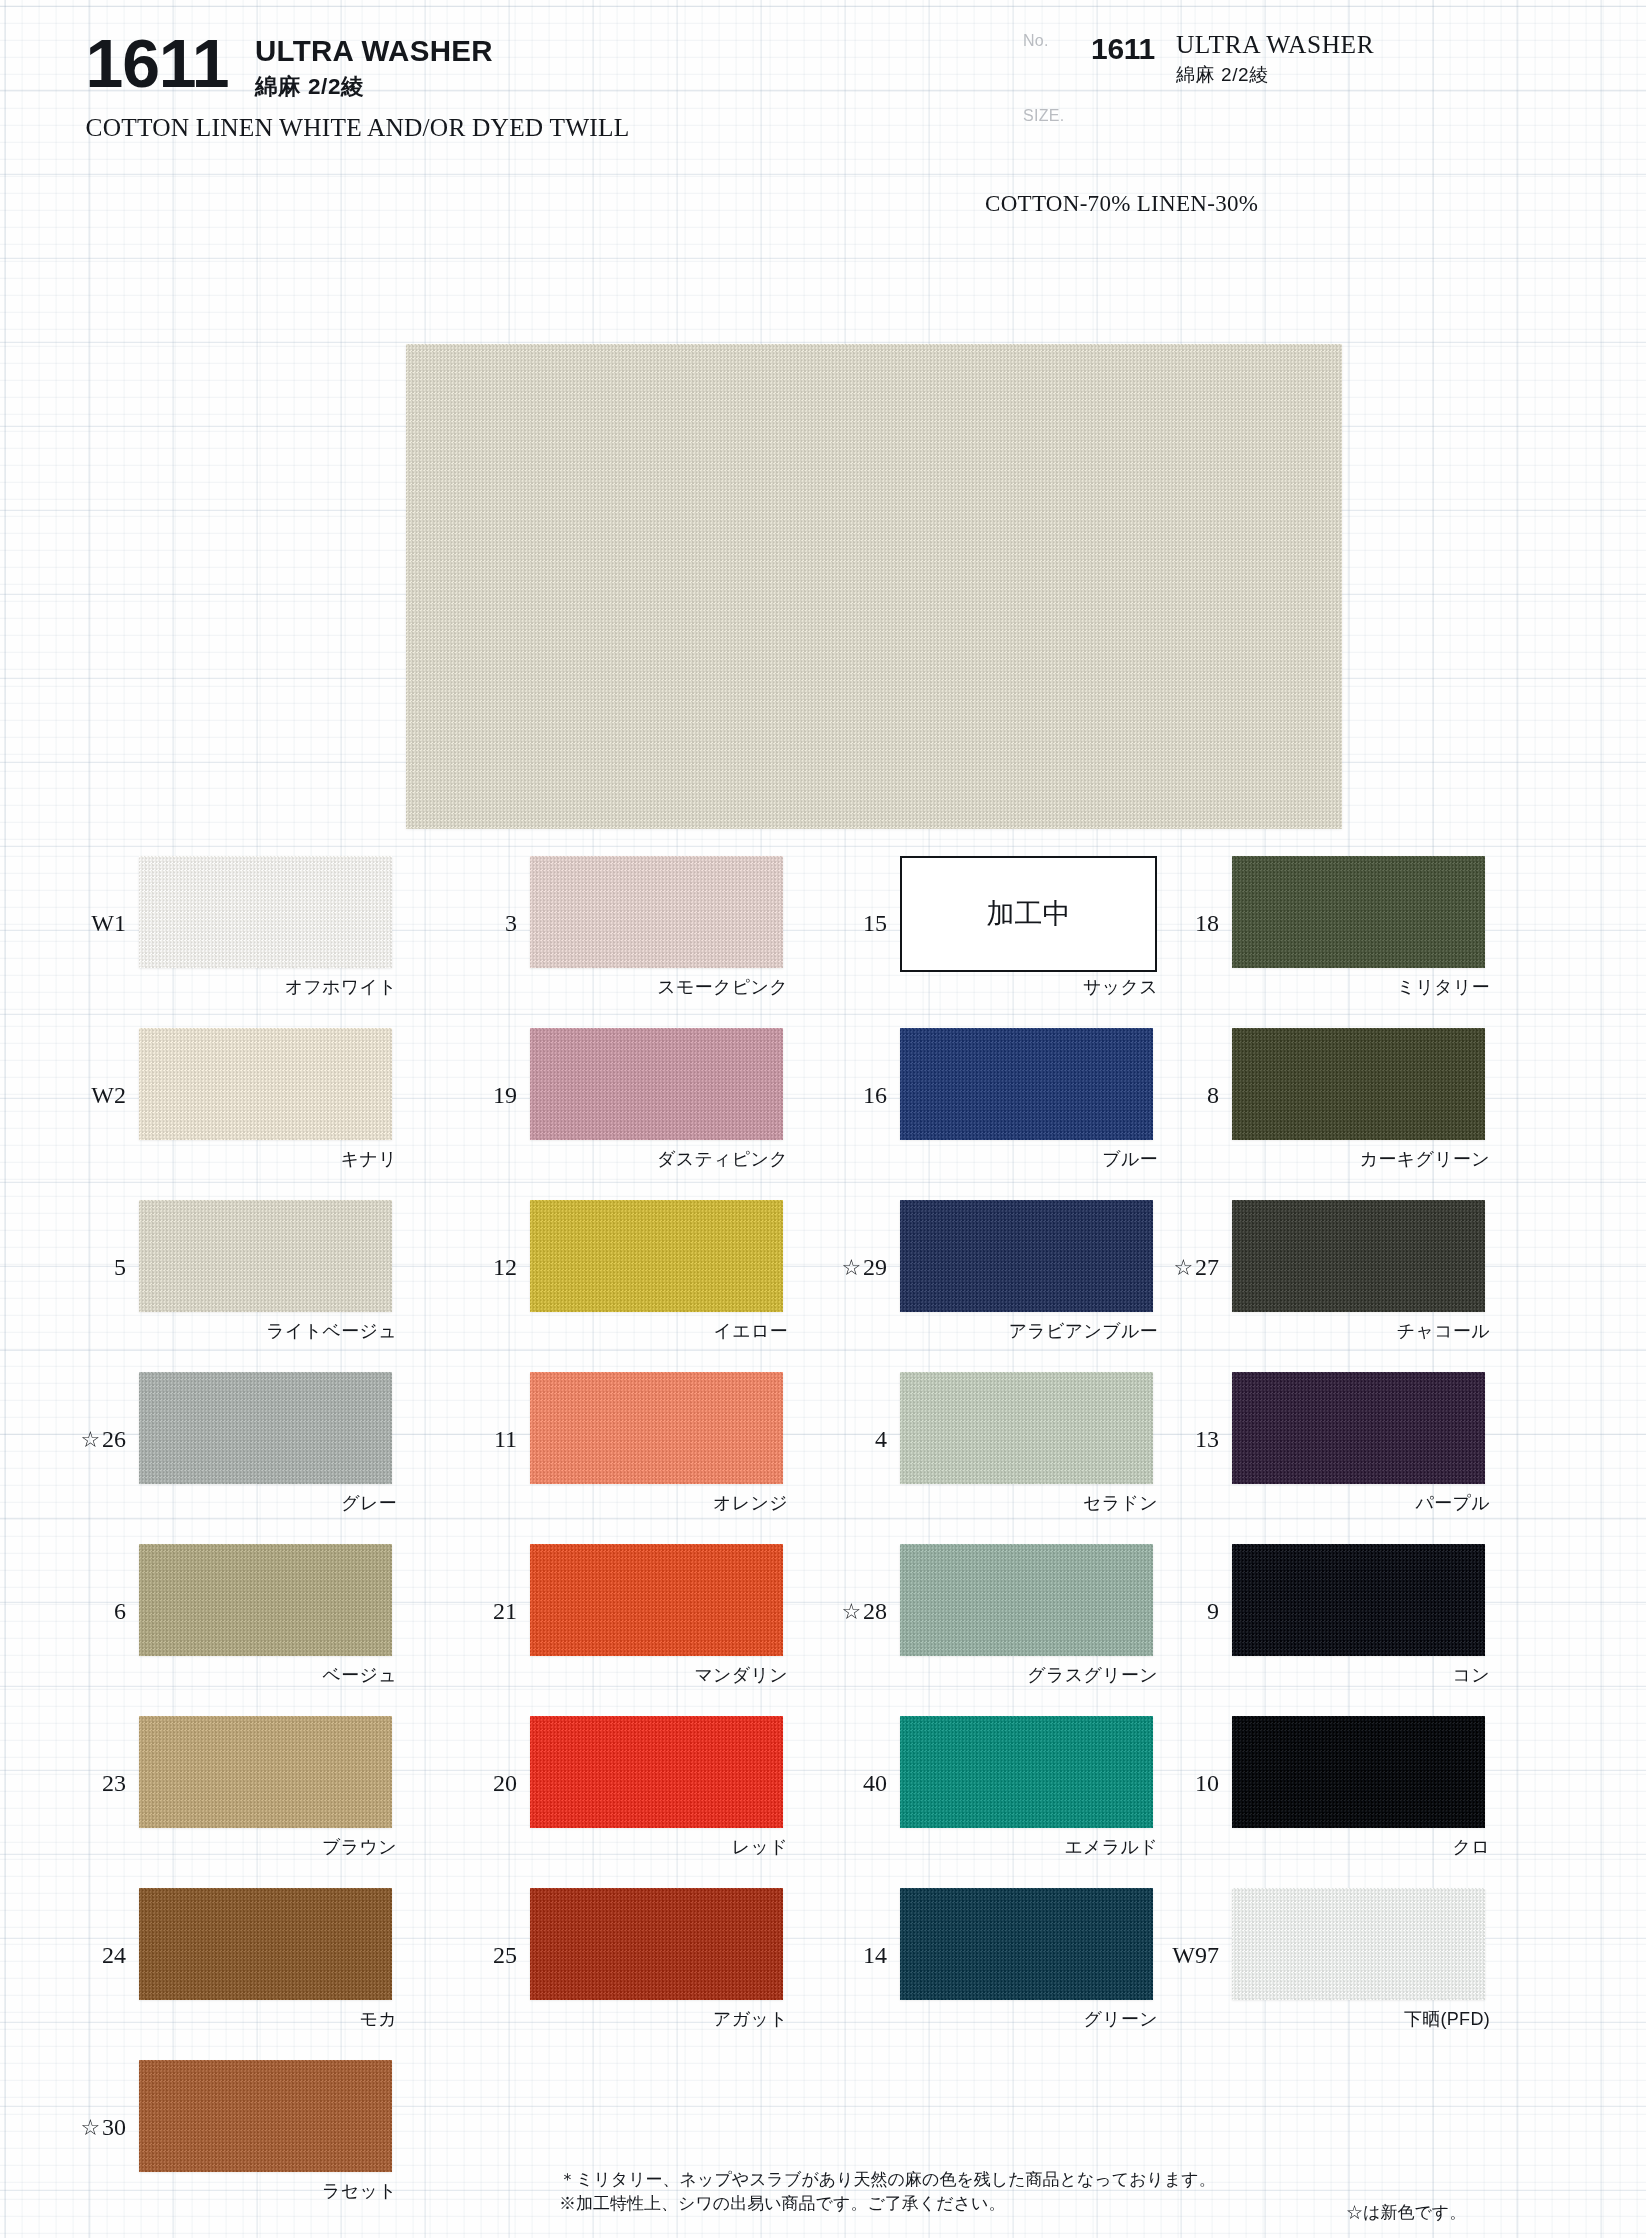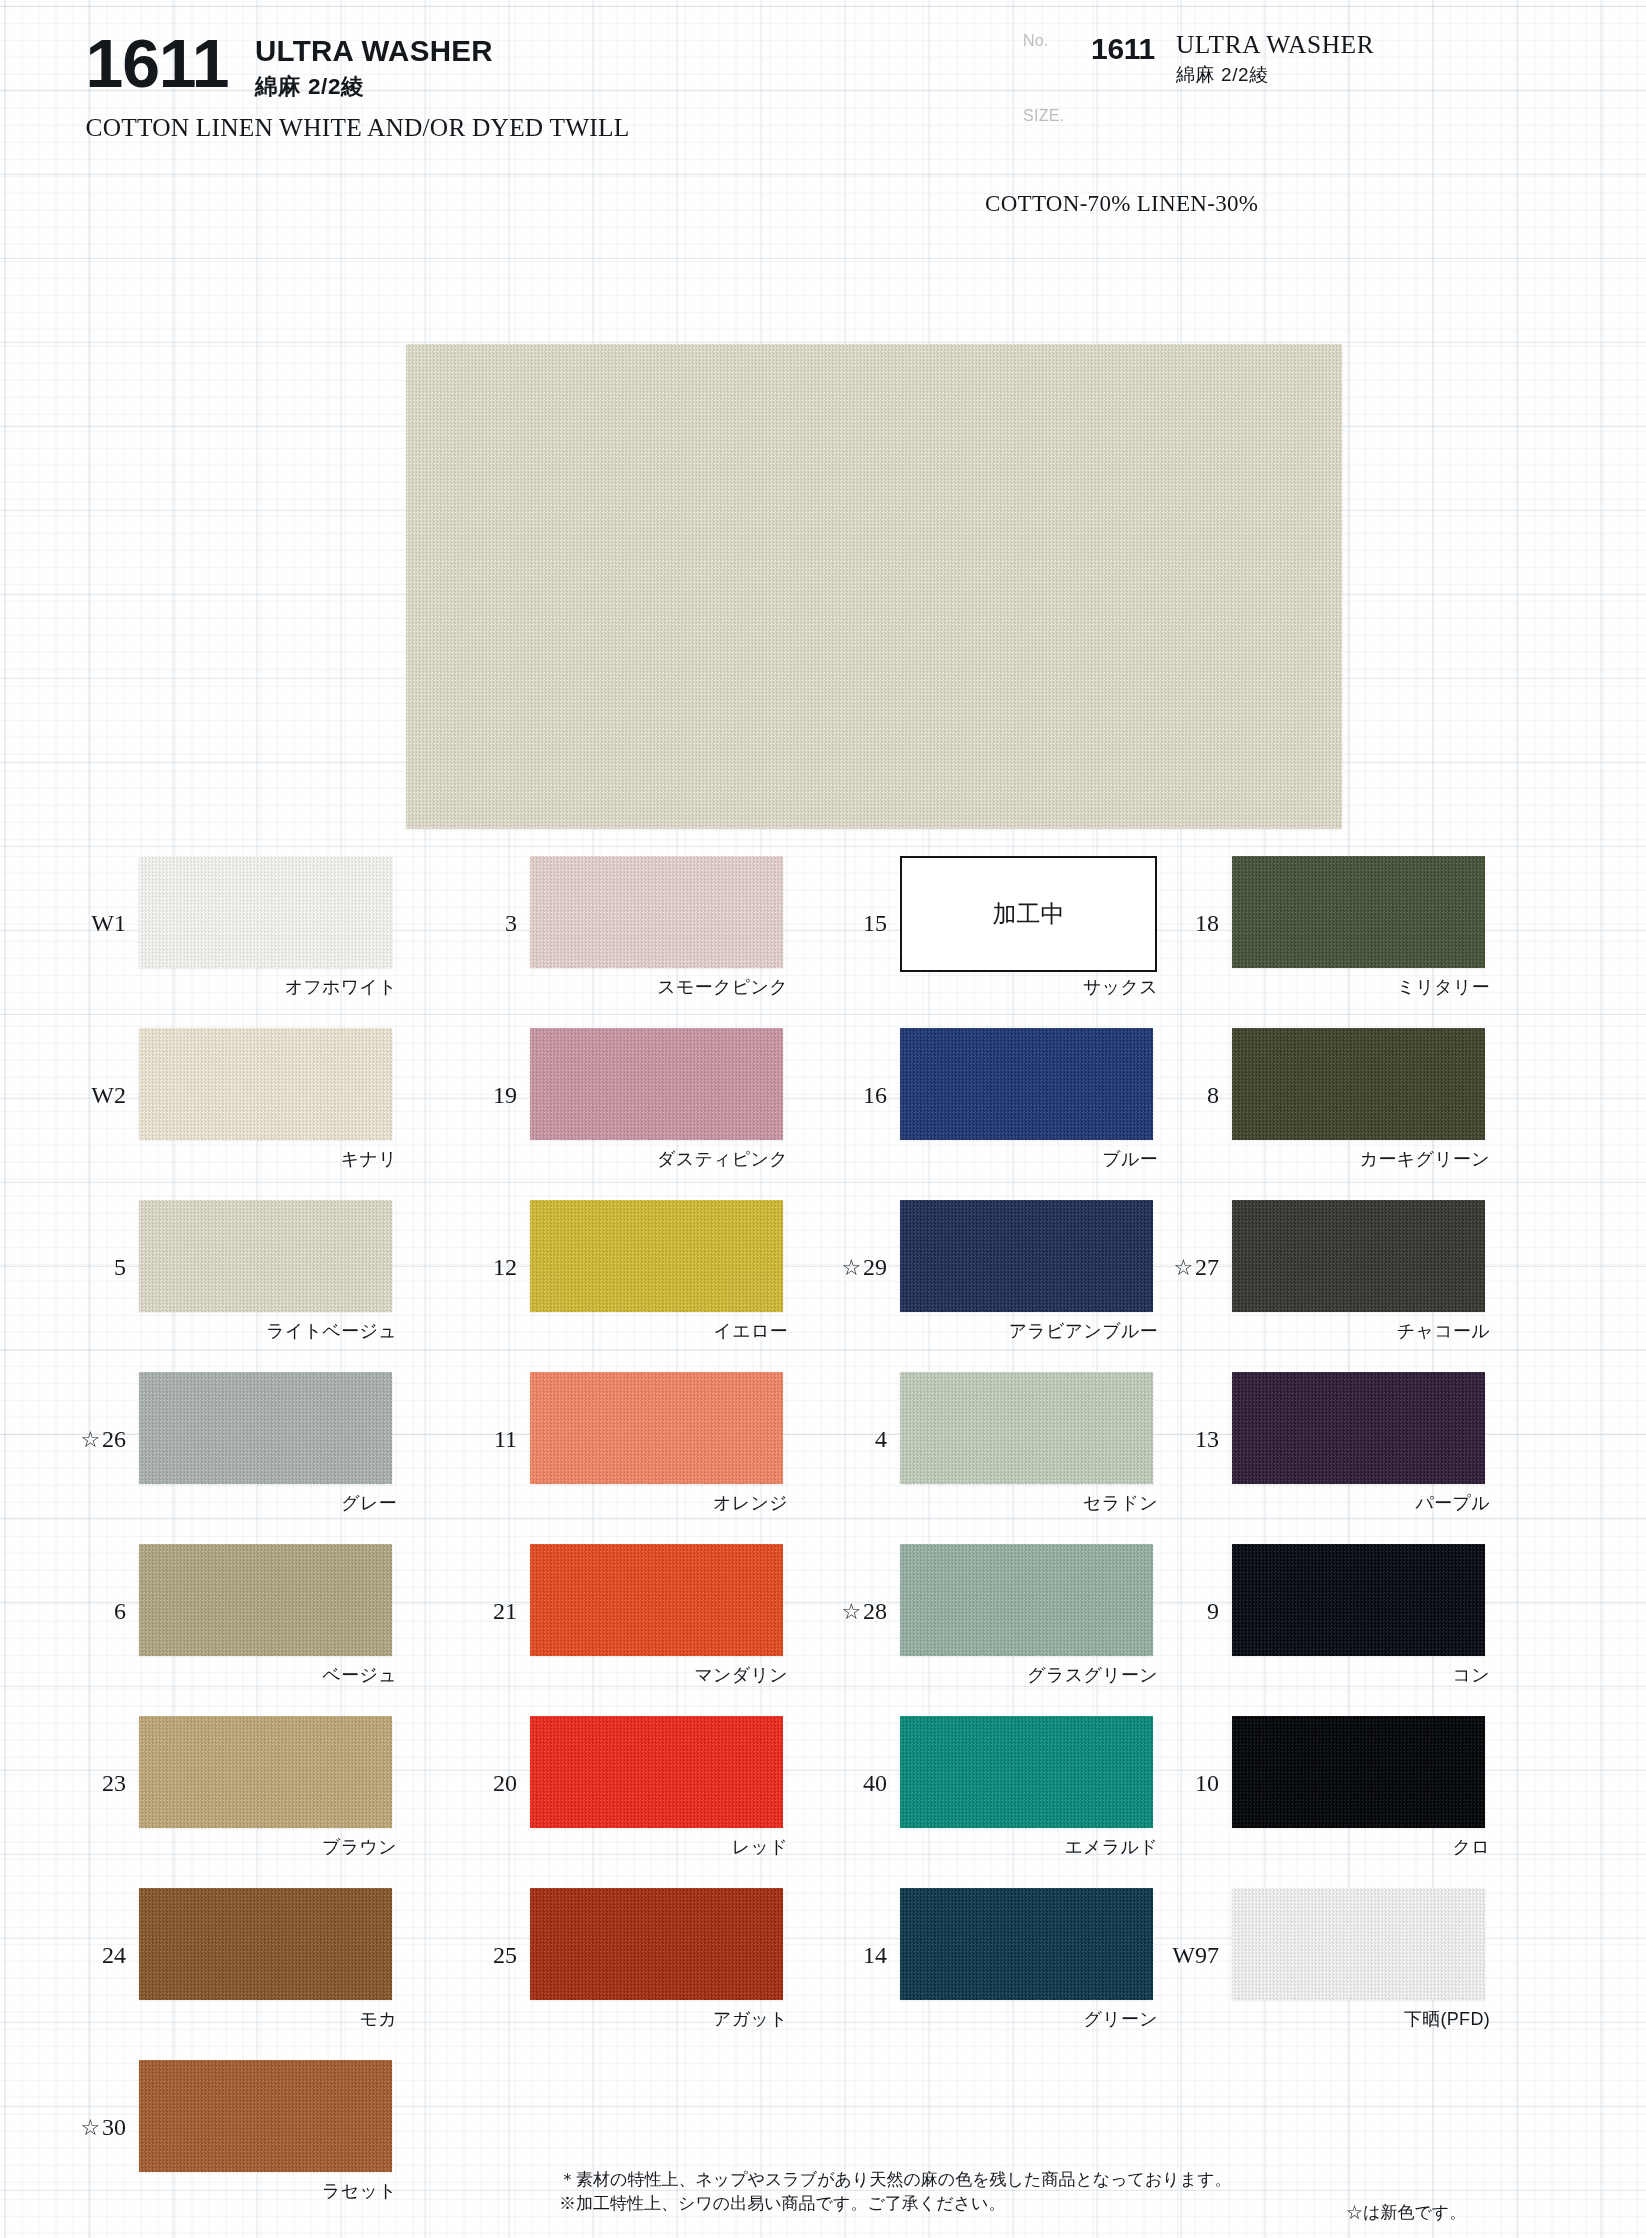--- a/index.html
+++ b/index.html
@@ -108,21 +108,21 @@
     font-family:"Liberation Serif", serif;font-size:24px;color:#14171c;
   }
   .code.c-star::before{content:"\2606";margin-right:1.7px;font-size:22px;}
   .sw{
     position:absolute;left:7px;top:7px;width:253px;height:112px;
     box-shadow:0 0.6px 2.3px rgba(0,0,0,.10);
   }
   .sw.pending{
     background:#ffffff;border:2.3px solid #111418;box-shadow:none;
     display:flex;align-items:center;justify-content:center;
-    font-family:"Liberation Sans", sans-serif;font-size:24px;color:#14171c;
+    font-family:"Liberation Sans", sans-serif;font-size:28px;color:#14171c;
   }
   .name{
     position:absolute;left:7px;top:126px;width:258px;text-align:right;
     font-family:"Liberation Sans", sans-serif;font-size:18px;color:#14171c;
     letter-spacing:0.3px;
   }
 
   
   .notes{
     position:absolute;left:559px;top:2168px;
@@ -426,19 +426,19 @@
           <div class="sw" style="background-image: repeating-linear-gradient(68deg, rgb(142, 76, 37) 0px, rgb(142, 76, 37) 0.9px, rgba(0, 0, 0, 0) 0.9px, rgba(0, 0, 0, 0) 2.9px), repeating-linear-gradient(158deg, rgb(188, 122, 83) 0px, rgb(188, 122, 83) 0.9px, rgba(0, 0, 0, 0) 0.9px, rgba(0, 0, 0, 0) 2.9px), repeating-linear-gradient(0deg, rgb(159, 93, 54) 0px, rgb(159, 93, 54) 1.7px, rgb(168, 102, 63) 1.7px, rgb(168, 102, 63) 3.5px), linear-gradient(rgb(168, 102, 63), rgb(168, 102, 63)); background-size: 3.5px 3.5px, 3.5px 3.5px, 3.5px 3.5px, 100% 100%;">
             <div class="edge-top" style="background-image: linear-gradient(45deg, rgb(168, 102, 63) 25%, rgba(0, 0, 0, 0) 25%), linear-gradient(-45deg, rgb(168, 102, 63) 25%, rgba(0, 0, 0, 0) 25%); background-position: 0px 2.3px, 4px 2.3px; background-size: 8px 10.4px; transform: none;"></div>
             <div class="edge-bot" style="background-image: linear-gradient(45deg, rgb(168, 102, 63) 25%, rgba(0, 0, 0, 0) 25%), linear-gradient(-45deg, rgb(168, 102, 63) 25%, rgba(0, 0, 0, 0) 25%); background-position: 0px -2.3px, 4px -2.3px; background-size: 8px 10.4px; transform: scaleY(-1);"></div>
           </div>
           <div class="name">ラセット</div>
         </div>
       </div>
     </div>
 
   <div class="notes">
-    <div>＊素材の特性上、ネップやスラブがあり天然の麻の色を残した商品となっております。</div>
+    <div>＊ミリタリー、ネップやスラブがあり天然の麻の色を残した商品となっております。</div>
     <div>※加工特性上、シワの出易い商品です。ご了承ください。</div>
   </div>
   <div class="newcolor">☆は新色です。</div>
 
 </div>
 
 
 </body></html>

